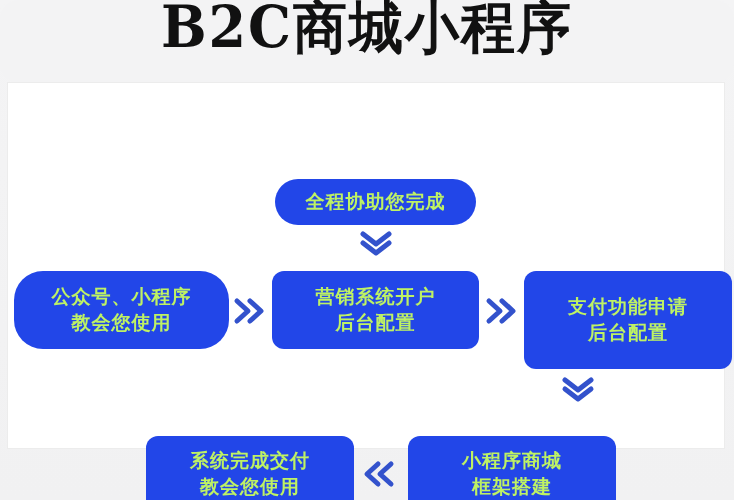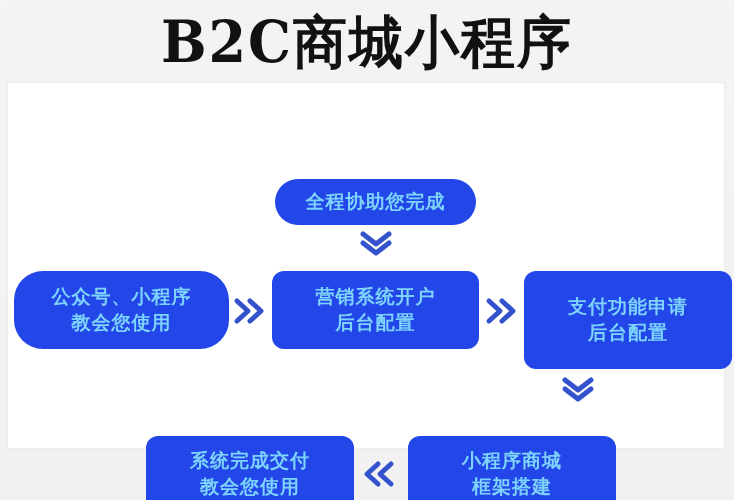--- a/index.html
+++ b/index.html
@@ -20,21 +20,21 @@
     inset: 0;
     background: linear-gradient(180deg, #f4f4f5 0%, #f1f1f2 100%);
   }
 
   
   .title-band {
     position: absolute;
     left: 0; top: 0;
     width: 734px; height: 83px;
     display: flex;
-    align-items: center;
+    align-items: flex-start;
     justify-content: center;
     background: #f3f3f4;
     border-radius: 19px;
   }
   .title-text {
     font-family: "DejaVu Serif", "Liberation Serif", serif;
     font-weight: 700;
     font-size: 54px;
     letter-spacing: 2px;
     color: #111111;
@@ -51,21 +51,21 @@
     width: 716px;
     height: 365px;
     background: #ffffff;
     box-shadow: 0 0 0 1px #ececec;
   }
 
   
   .node {
     position: absolute;
     background: #2246e8;
-    color: #7dd3fc;
+    color: #bef264;
     border-radius: 12px;
     display: flex;
     flex-direction: column;
     align-items: center;
     justify-content: center;
     text-align: center;
     font-weight: 700;
     font-size: 19px;
     line-height: 1.38;
     letter-spacing: 1px;

